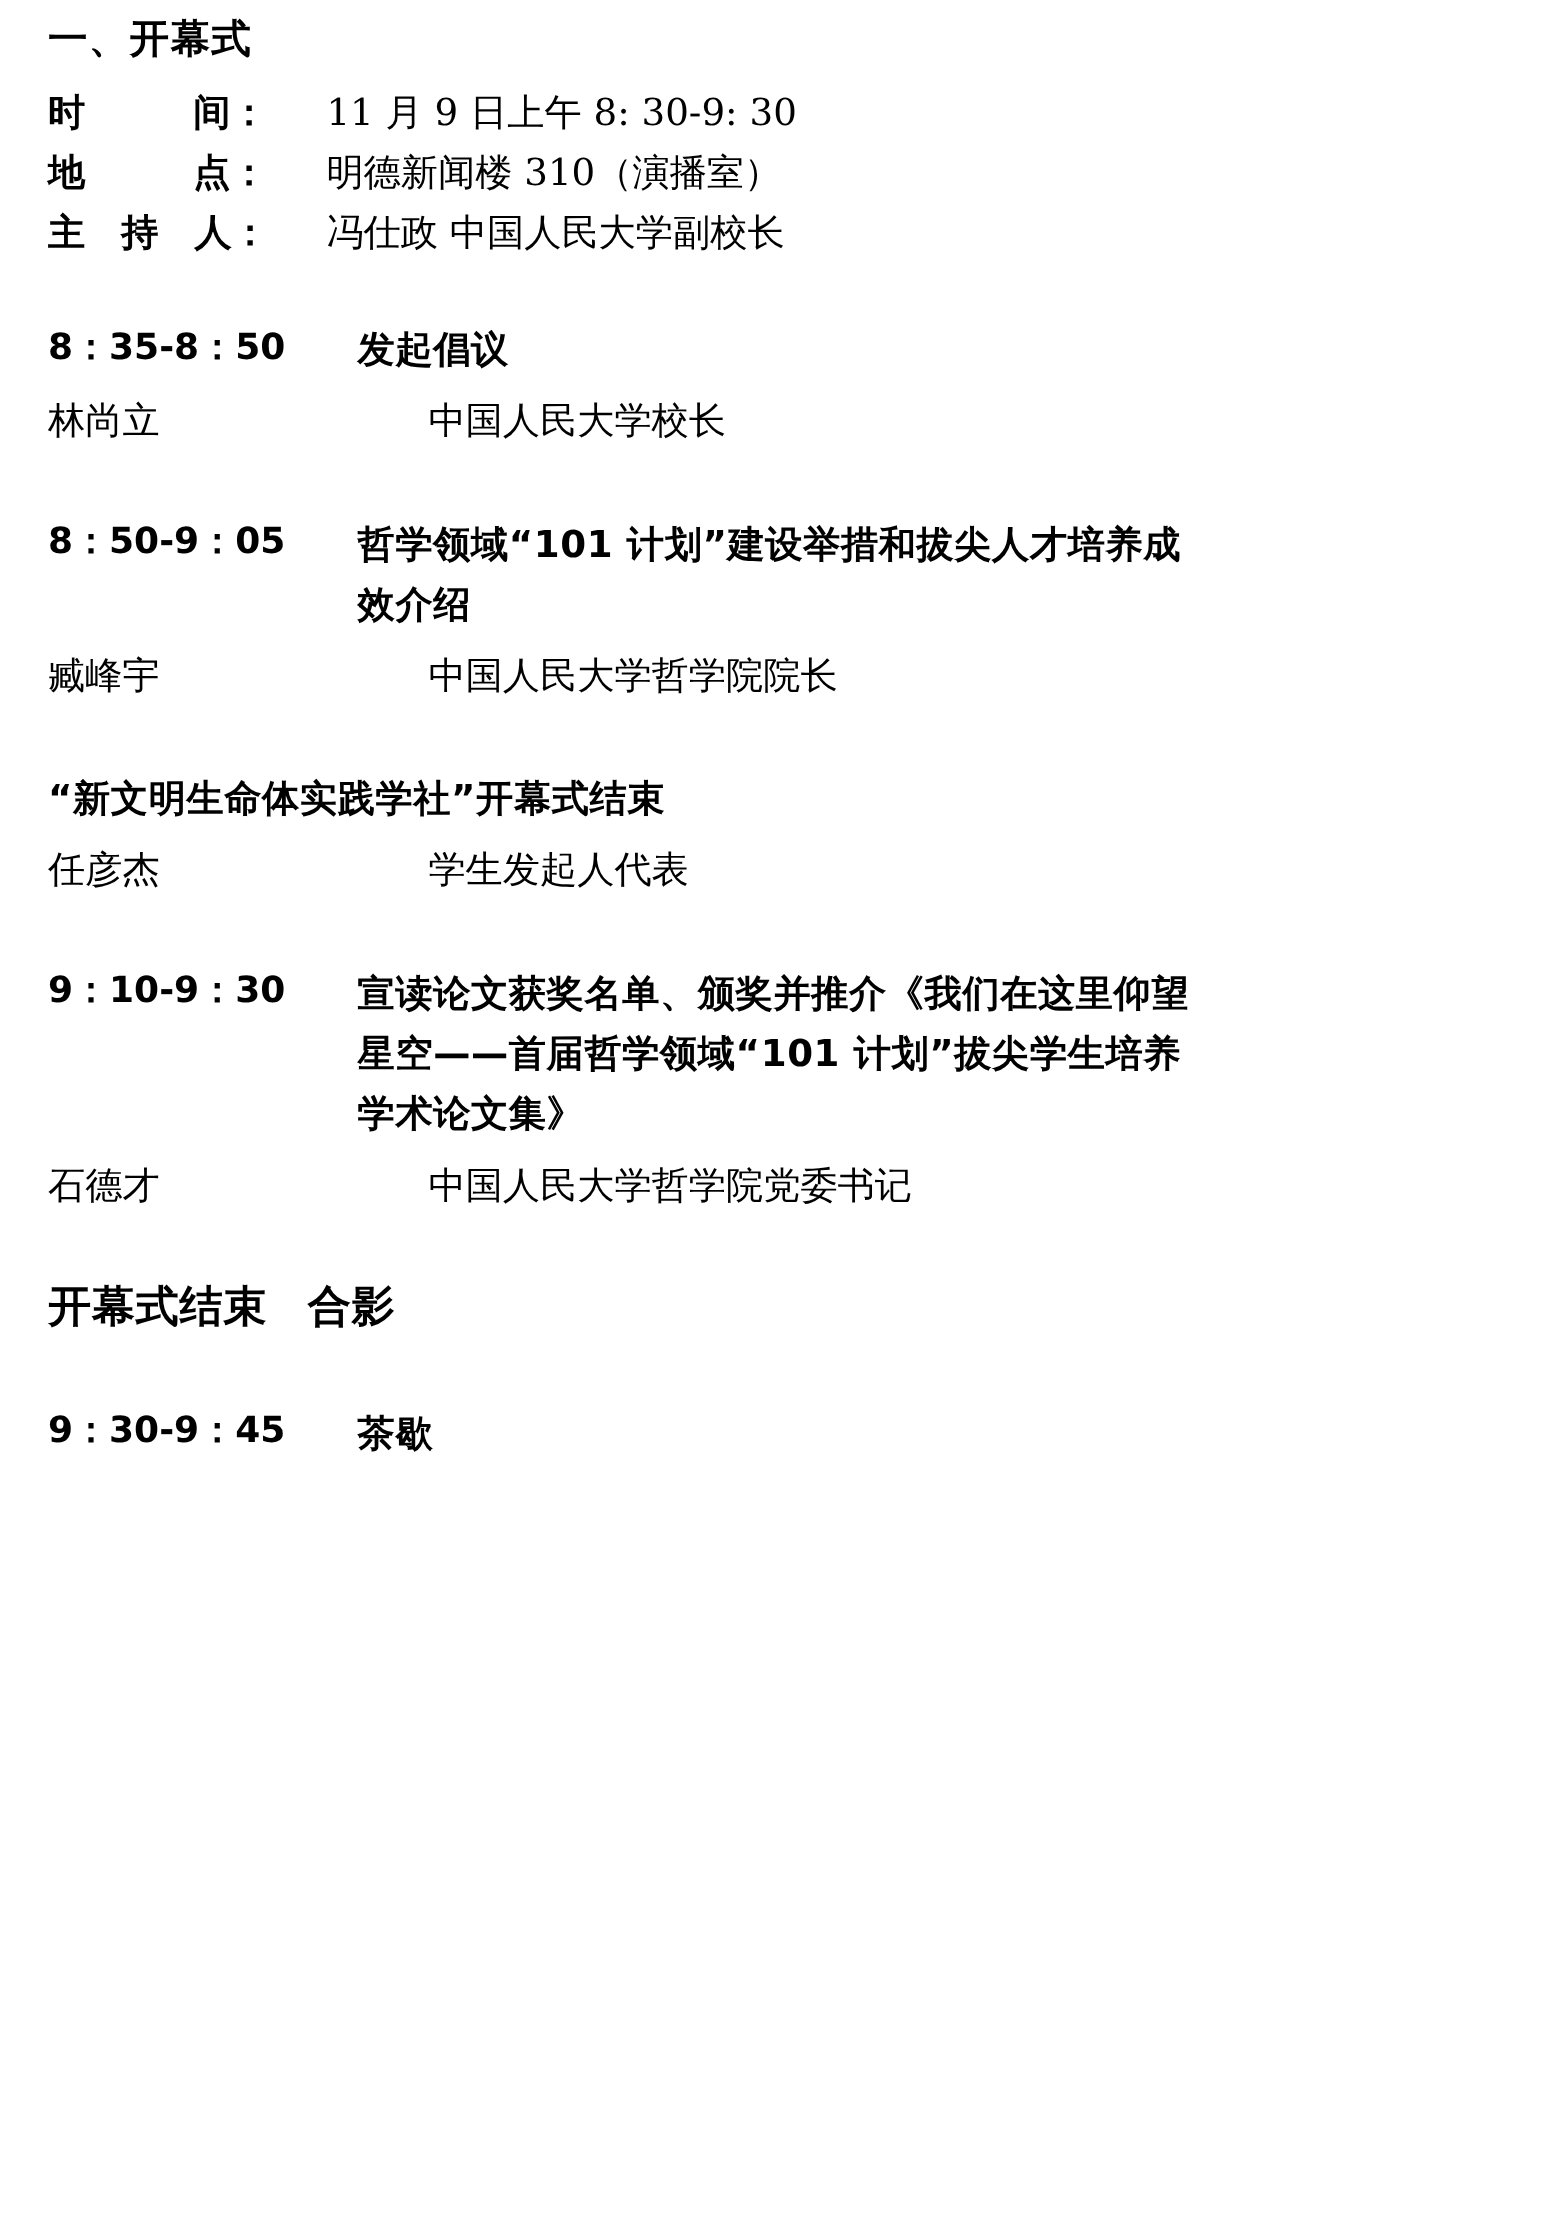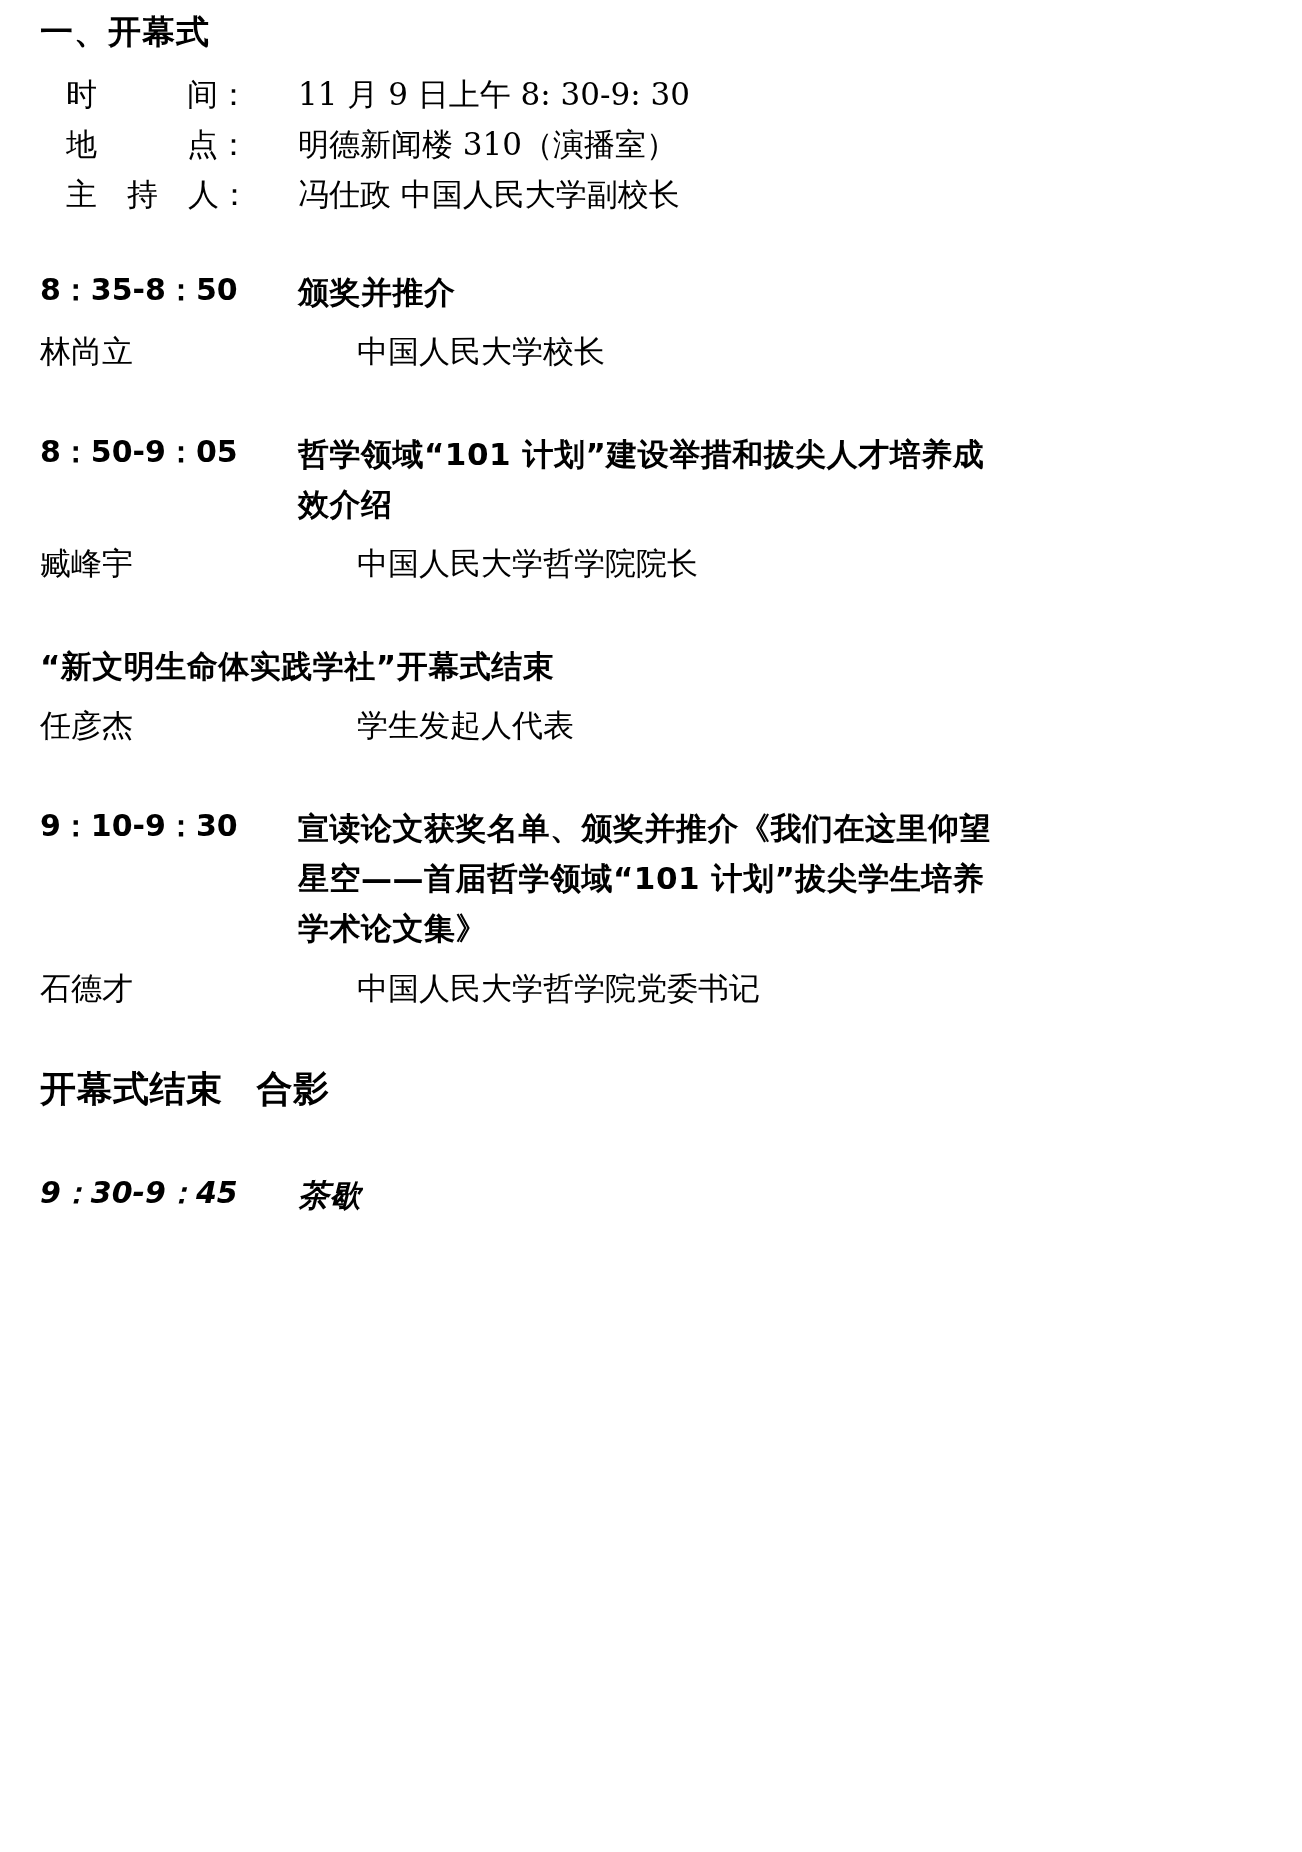--- a/index.html
+++ b/index.html
@@ -33,25 +33,24 @@
   }
   .meta-row {
     display: flex;
     align-items: baseline;
     font-size: 31px;
     line-height: 1.62;
     white-space: nowrap;
   }
   .meta-label {
     font-family: "DejaVu Sans", "Liberation Sans", sans-serif;
-    font-weight: normal;
+    font-weight: bold;
     display: inline-block;
     width: 232px;
     letter-spacing: 0;
-    margin-left: 26px;
   }
   .meta-label .sp {
     display: inline-block;
   }
   .meta-value {
     font-family: "DejaVu Serif", "Liberation Serif", serif;
     font-weight: normal;
     font-size: 31px;
   }
   .item {
@@ -99,21 +98,20 @@
     font-size: 36px;
     letter-spacing: 0.5px;
     margin: 0 0 56px 0;
   }
   .closing .gap {
     display: inline-block;
     width: 34px;
   }
   .item.last {
     margin-bottom: 36px;
-    font-style: italic;
   }
 </style>
 </head>
 <body>
 
 <div class="page">
 
   <h1 class="section-title">一、开幕式</h1>
 
   <div class="meta-block">
@@ -134,21 +132,21 @@
         <span class="sp">主</span><span class="sp" style="width:30px"></span><span class="sp">持</span><span class="sp" style="width:30px"></span><span class="sp">人</span><span class="sp">：</span>
       </span>
       <span class="meta-value">冯仕政  中国人民大学副校长</span>
     </div>
   </div>
 
 
   <div class="item">
     <div class="item-main">
       <div class="time">8：35-8：50</div>
-      <div class="topic">颁奖并推介</div>
+      <div class="topic">发起倡议</div>
     </div>
     <div class="speaker-row">
       <div class="speaker-name">林尚立</div>
       <div class="speaker-title">中国人民大学校长</div>
     </div>
   </div>
 
   <div class="item">
     <div class="item-main">
       <div class="time">8：50-9：05</div>

